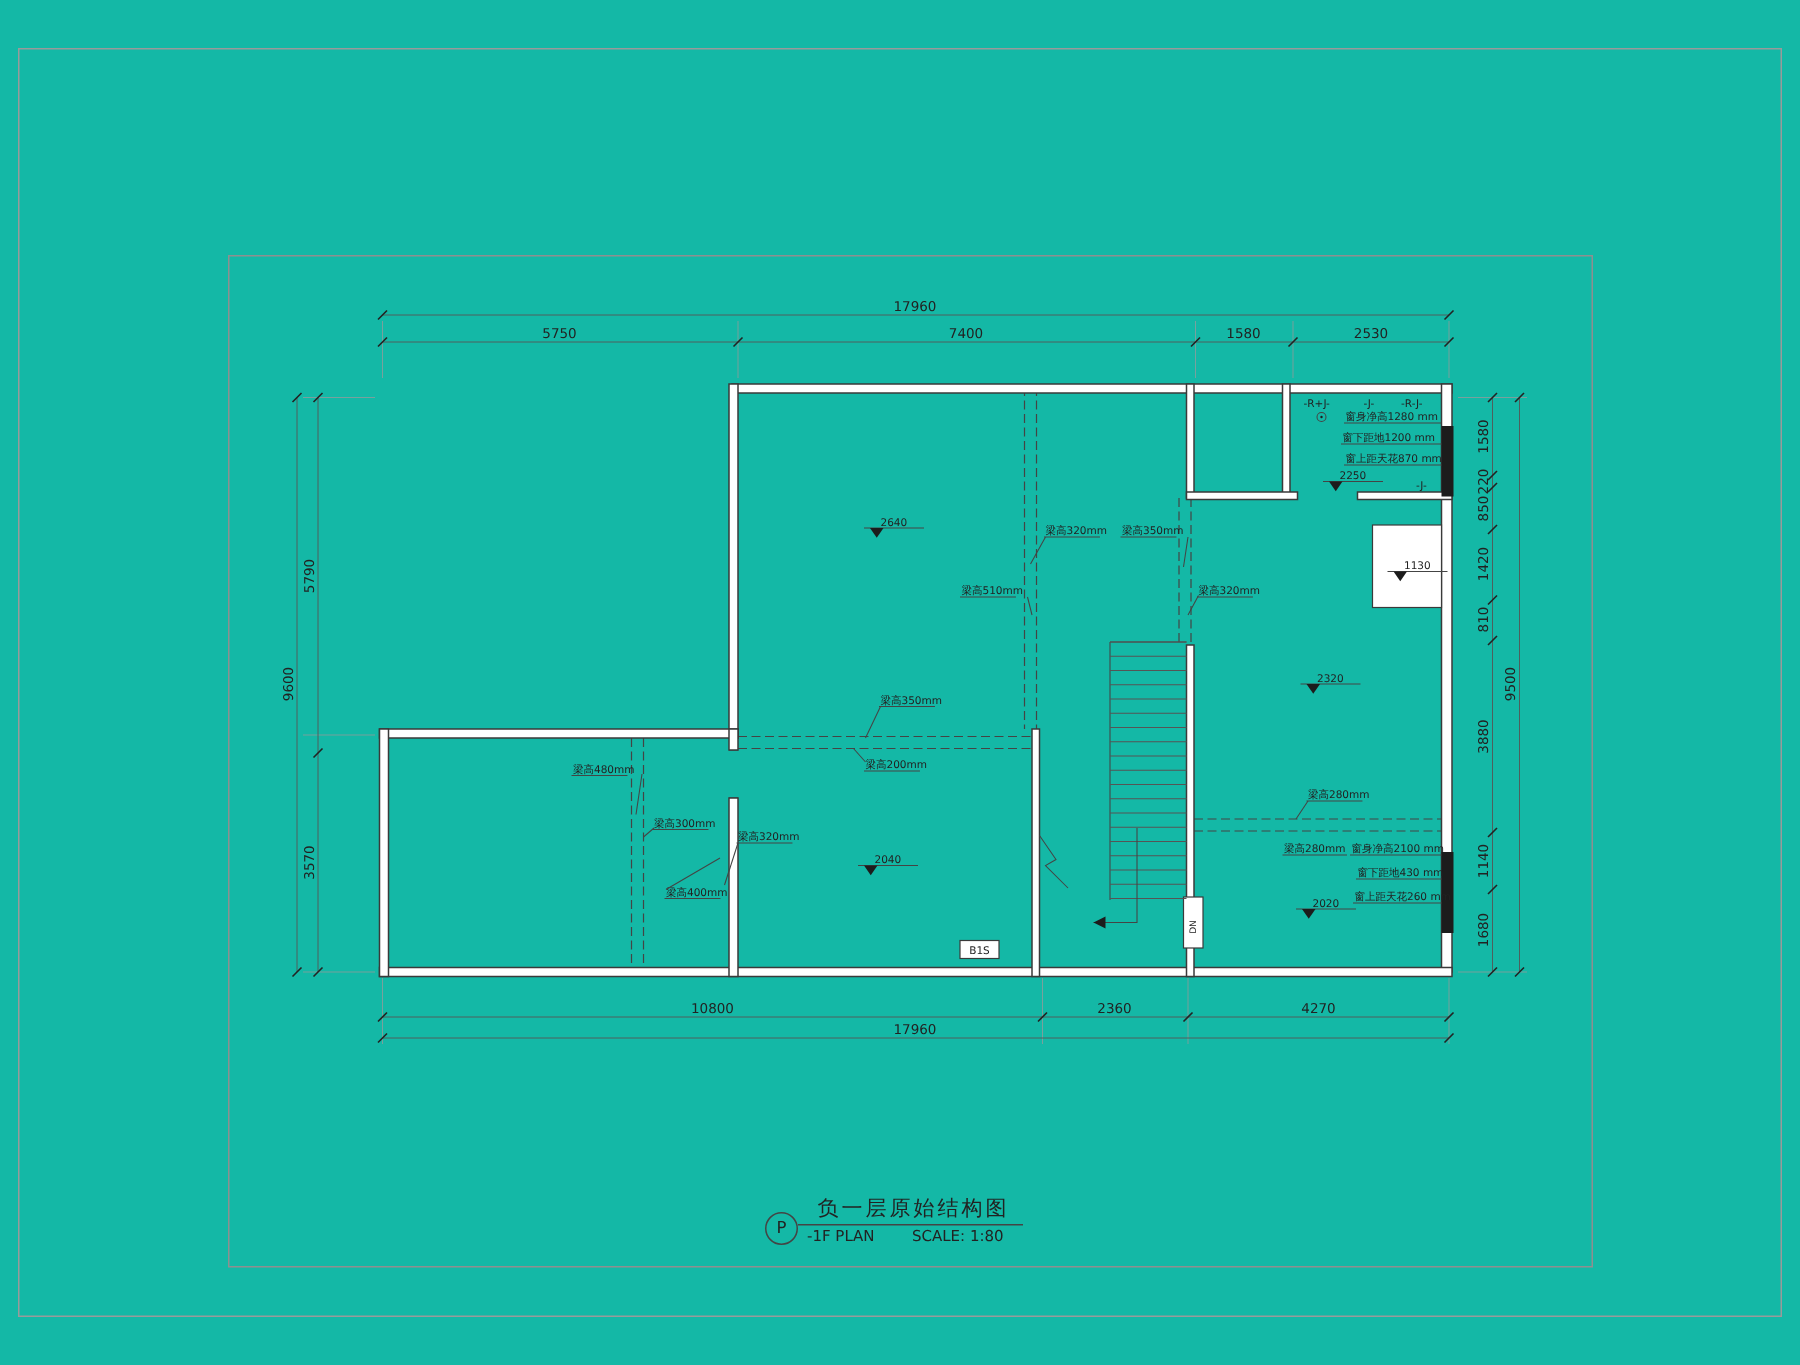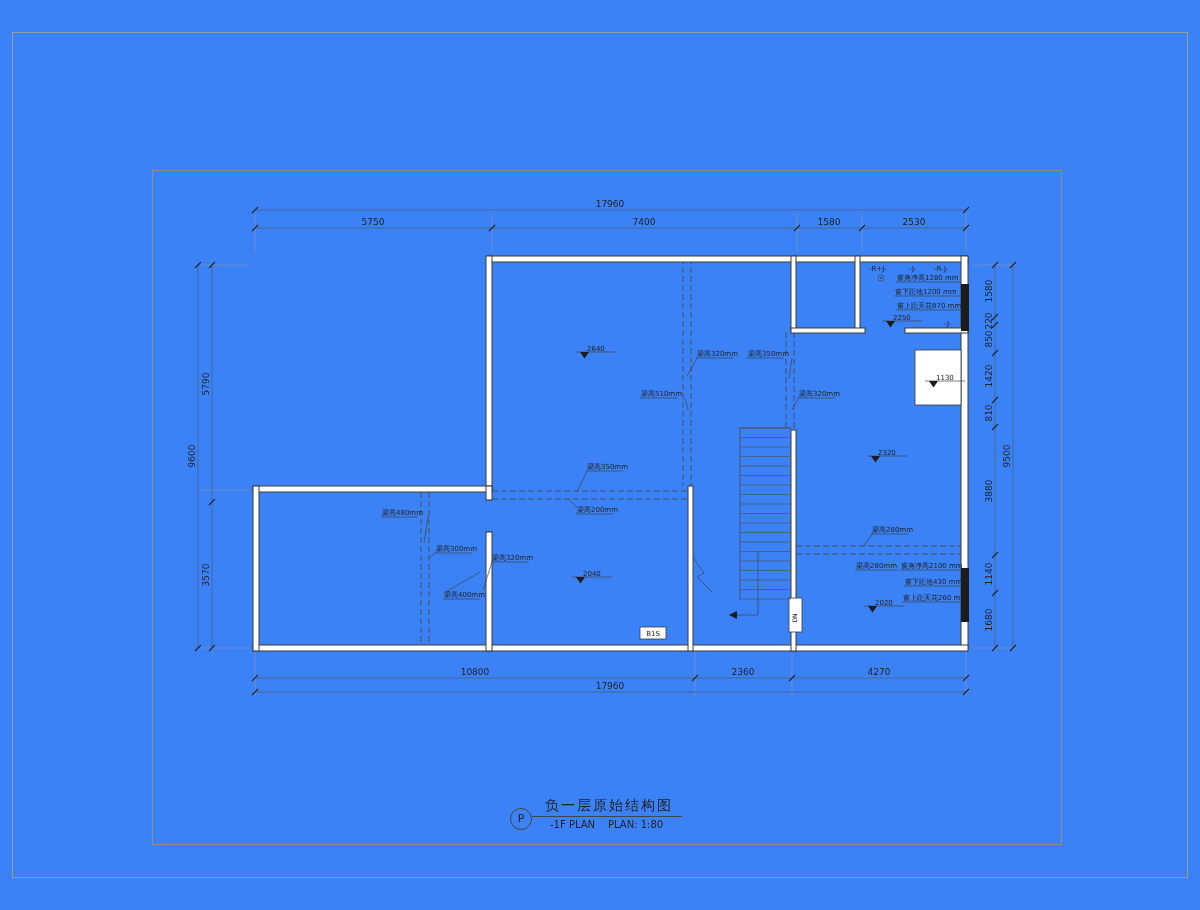--- a/index.html
+++ b/index.html
@@ -1,16 +1,16 @@
 <!DOCTYPE html>
 <html><head>
 <meta charset="utf-8">
 <style>
   html,body{margin:0;padding:0;background:#fff;}
-  #page{position:relative;width:1200px;height:910px;background:#3b82f6;overflow:hidden;
+  #page{position:relative;width:1200px;height:910px;background:#14b8a6;overflow:hidden;
         font-family:"DejaVu Sans",sans-serif;}
   .frame{position:absolute;border:1px solid #8a8a8a;background:transparent;}
   #outer-frame{left:12px;top:32px;width:1174px;height:844px;border-color:#9a9a9a;}
   #inner-frame{left:152px;top:170px;width:908px;height:673px;border-color:#8f8f8f;}
   #plan-svg{position:absolute;left:0;top:0;}
   .wall{fill:#ffffff;stroke:#3a3a3a;stroke-width:1;}
   .fill{fill:#1c1c1c;stroke:none;}
   .box{fill:#ffffff;stroke:#3a3a3a;stroke-width:0.8;}
   .dim{stroke:#555;stroke-width:0.6;fill:none;}
   .tick{stroke:#222;stroke-width:1.1;}
@@ -19,21 +19,21 @@
   .thin{stroke:#444;stroke-width:0.7;fill:none;}
   .tread{stroke:#555;stroke-width:0.7;}
   .txt{fill:#222;font-family:"DejaVu Sans",sans-serif;}
   .lvl{fill:#1c1c1c;stroke:none;}
   #titleblock{position:absolute;left:510px;top:800px;width:180px;height:36px;}
   #title-circle{position:absolute;left:0;top:8px;width:20px;height:20px;border:1px solid #444;
       border-radius:50%;text-align:center;line-height:20px;font-size:11px;color:#222;}
   #title-cn{position:absolute;left:26px;top:-3px;width:146px;text-align:center;font-size:14px;
       letter-spacing:2px;color:#222;font-family:Liberation Mono, monospace;}
   #title-underline{position:absolute;left:22px;top:16px;width:150px;border-bottom:1px solid #444;}
-  #title-en{position:absolute;left:28px;top:19px;font-size:10px;color:#222;margin-left:12px;}
+  #title-en{position:absolute;left:28px;top:19px;font-size:10px;color:#222;}
   #title-scale{position:absolute;left:98px;top:19px;font-size:10px;color:#222;}
 </style>
 </head>
 <body>
 
 <div id="page">
   <div id="outer-frame" class="frame"></div>
   <div id="inner-frame" class="frame"></div>
 
   <svg id="plan-svg" width="1200" height="910" viewBox="0 0 1200 910">
@@ -237,15 +237,15 @@
       <text x="797" y="618" font-size="6" text-anchor="middle" class="txt" transform="rotate(-90 797 618)">DN</text>
       <circle cx="881" cy="278" r="3" class="thin"></circle>
       <circle cx="881" cy="278" r="0.8" class="lvl"></circle>
     </svg>
 
   <div id="titleblock">
     <div id="title-circle">P</div>
     <div id="title-cn">负一层原始结构图</div>
     <div id="title-underline"></div>
     <div id="title-en">-1F PLAN</div>
-    <div id="title-scale">PLAN: 1:80</div>
+    <div id="title-scale">SCALE: 1:80</div>
   </div>
 </div>
 
 </body></html>

